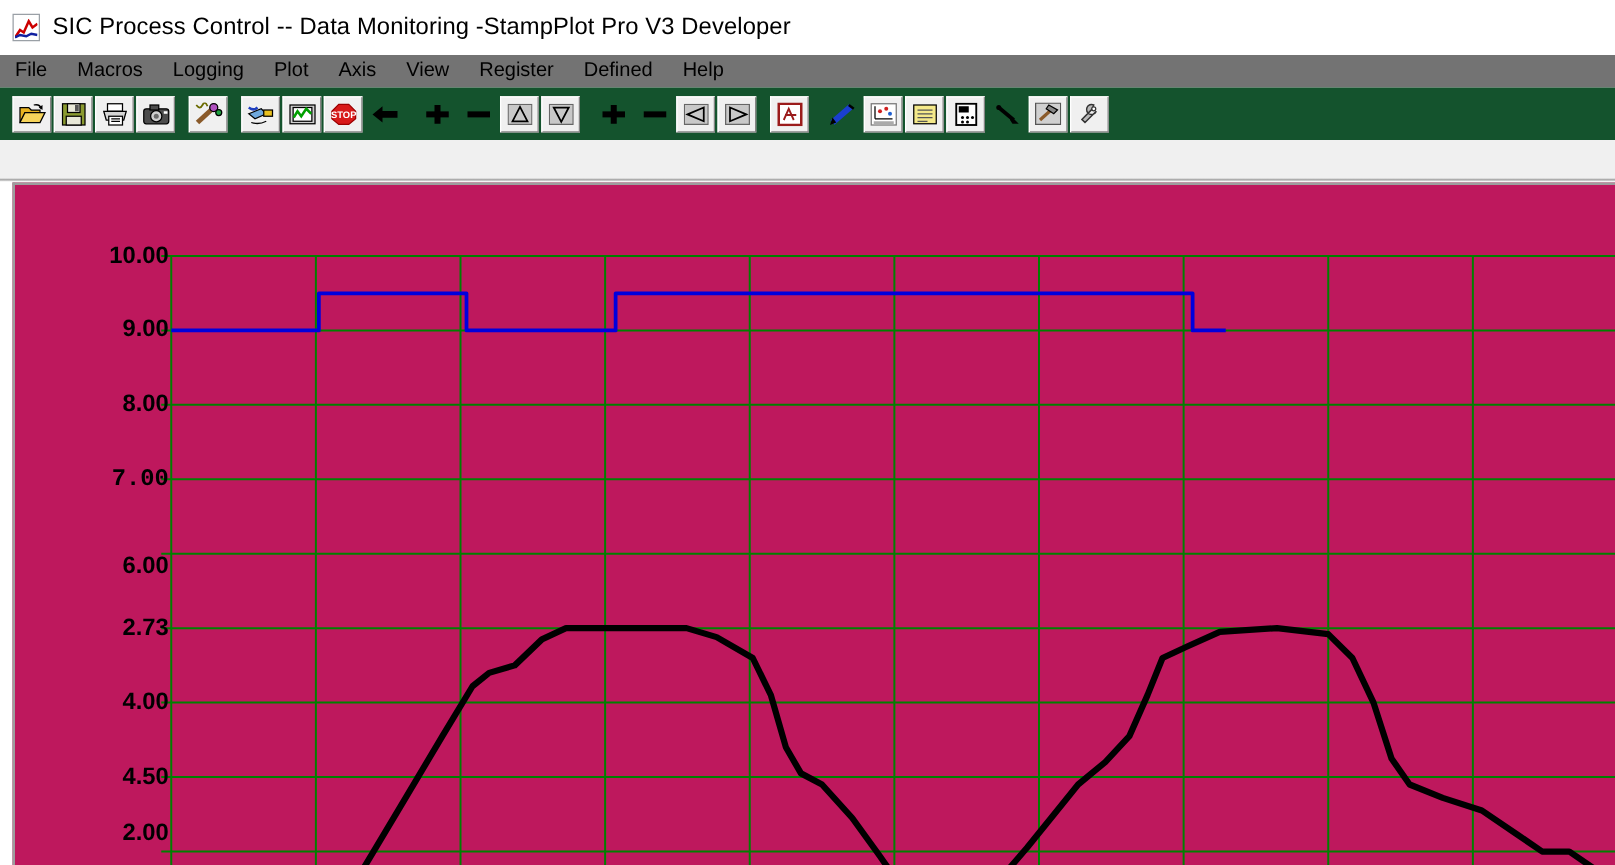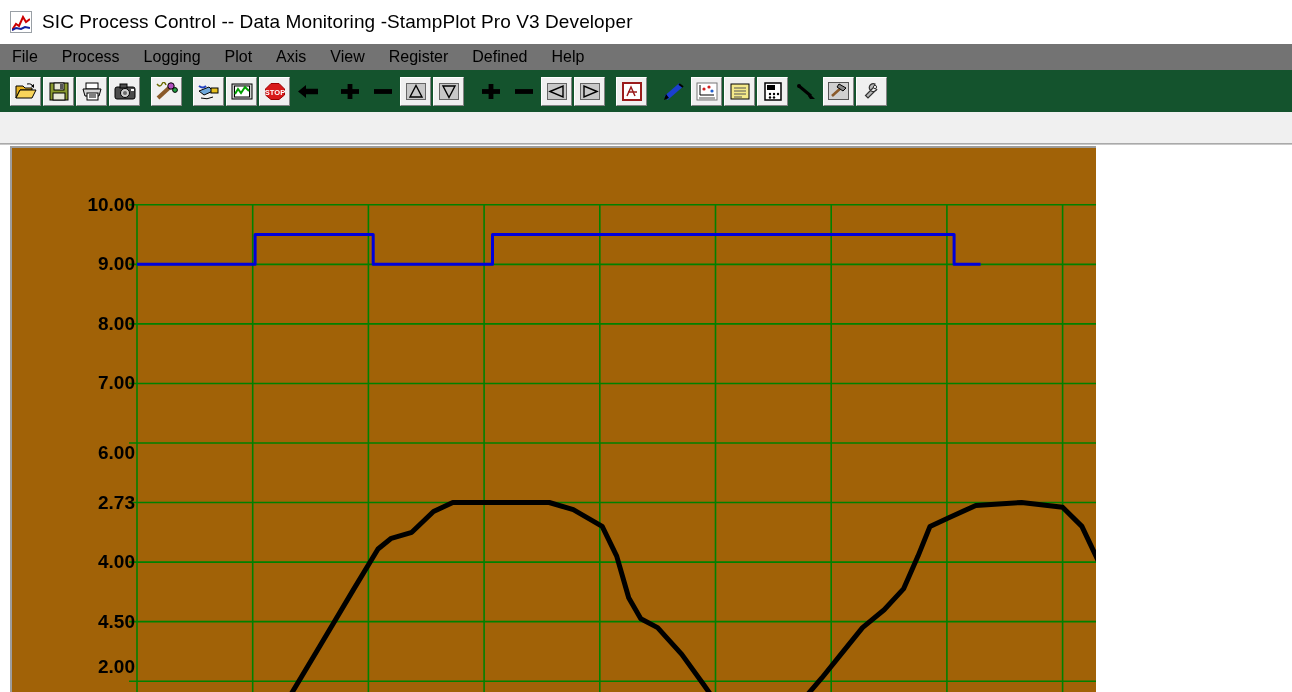--- a/index.html
+++ b/index.html
@@ -102,22 +102,22 @@
   }
   .numbadge span{font-size:17px;font-weight:bold;color:#000;}
 
   .strip-shadow{
     position:absolute;left:0;top:143px;width:1292px;height:2px;
     background:linear-gradient(#9a9a9a,#d8d8d8);
   }
 
   
   .plotwin{
-    position:absolute;left:10px;top:146px;width:1086px;height:546px;
-    background:#a16207;
+    position:absolute;left:10px;top:146px;width:1282px;height:546px;
+    background:#be185d;
     border-left:2px solid #9d9d9d;
     border-top:2px solid #9d9d9d;
     box-sizing:border-box;
     overflow:hidden;
   }
   .plotsvg{position:absolute;left:0;top:0;}
   .ylab{
     position:absolute;right:0;transform:translateY(-50%);
     font-size:19px;font-weight:bold;color:#000;white-space:nowrap;
     text-align:right;
@@ -134,21 +134,21 @@
       <svg class="peak" viewBox="0 0 18 16" width="18" height="16" aria-hidden="true">
         <polyline points="0,15 4,9 7,11 11,2 14,7 18,4" fill="none" stroke="#cc0000" stroke-width="2"></polyline>
         <polyline points="0,15 4,13 9,14 13,12 18,13" fill="none" stroke="#1020a0" stroke-width="2"></polyline>
       </svg>
     </div>
     <div class="title-text">SIC Process Control -- Data Monitoring  -StampPlot Pro V3 Developer</div>
   </div>
 
   <div class="menubar">
     <div class="menu-item">File</div>
-    <div class="menu-item">Process</div>
+    <div class="menu-item">Macros</div>
     <div class="menu-item">Logging</div>
     <div class="menu-item">Plot</div>
     <div class="menu-item">Axis</div>
     <div class="menu-item">View</div>
     <div class="menu-item">Register</div>
     <div class="menu-item">Defined</div>
     <div class="menu-item">Help</div>
   </div>
 
   <div class="toolbar">
@@ -417,21 +417,21 @@
           <line x1="1166.3" x2="1166.3" y1="56.77653631284916" y2="544" stroke="#008000" stroke-width="1.6"></line>
           <line x1="1282" x2="1282" y1="56.77653631284916" y2="544" stroke="#008000" stroke-width="1.6"></line>
           <polyline points="125.0,116.3 243.1,116.3 243.1,86.6 361.2,86.6 361.2,116.3 480.5,116.3 480.5,86.6 942.1,86.6 942.1,116.3 968.6,116.3" fill="none" stroke="#0000dd" stroke-width="3" stroke-linejoin="round" stroke-linecap="butt"></polyline>
           <polyline points="247.9,580.8 274.4,554.0 308.2,497.5 341.9,440.9 366.0,401.0 379.3,390.3 399.8,384.3 421.5,363.5 440.8,354.5 537.2,354.5 561.3,361.7 590.2,378.4 604.7,408.1 616.7,449.8 628.8,470.7 645.6,479.6 669.8,506.4 691.4,536.2 705.9,557.0 718.0,566.0 737.2,577.9 758.9,579.7 785.5,558.2 809.6,530.2 831.3,503.4 850.5,479.6 872.2,461.7 891.5,440.9 906.0,408.1 918.0,378.4 937.3,369.4 963.8,357.5 1009.6,354.5 1050.6,359.3 1069.9,378.4 1086.8,414.1 1101.2,458.8 1115.7,479.6 1142.2,490.3 1173.5,500.4 1202.5,520.1 1221.7,533.2 1243.4,533.2 1265.1,548.1 1282.0,560.0" fill="none" stroke="#000000" stroke-width="5" stroke-linejoin="round" stroke-linecap="butt"></polyline>
         </g>
       </svg>
     <div class="ylab-wrap" id="ylabels">
         <div class="ylab" style="top: 56.7765px;">10.00</div>
         <div class="ylab" style="top: 116.33px;">9.00</div>
         <div class="ylab" style="top: 175.883px;">8.00</div>
-        <div class="ylab" style="top: 235.436px;">7.00</div>
+        <div class="ylab" style="top: 235.436px; font-family: Liberation Mono, monospace;">7.00</div>
         <div class="ylab" style="top: 305px;">6.00</div>
         <div class="ylab" style="top: 354.542px;">2.73</div>
         <div class="ylab" style="top: 414.095px;">4.00</div>
         <div class="ylab" style="top: 473.648px;">4.50</div>
         <div class="ylab" style="top: 519px; margin-left: 24px;">2.00</div>
       </div>
   </div>
 
 </div>
 

